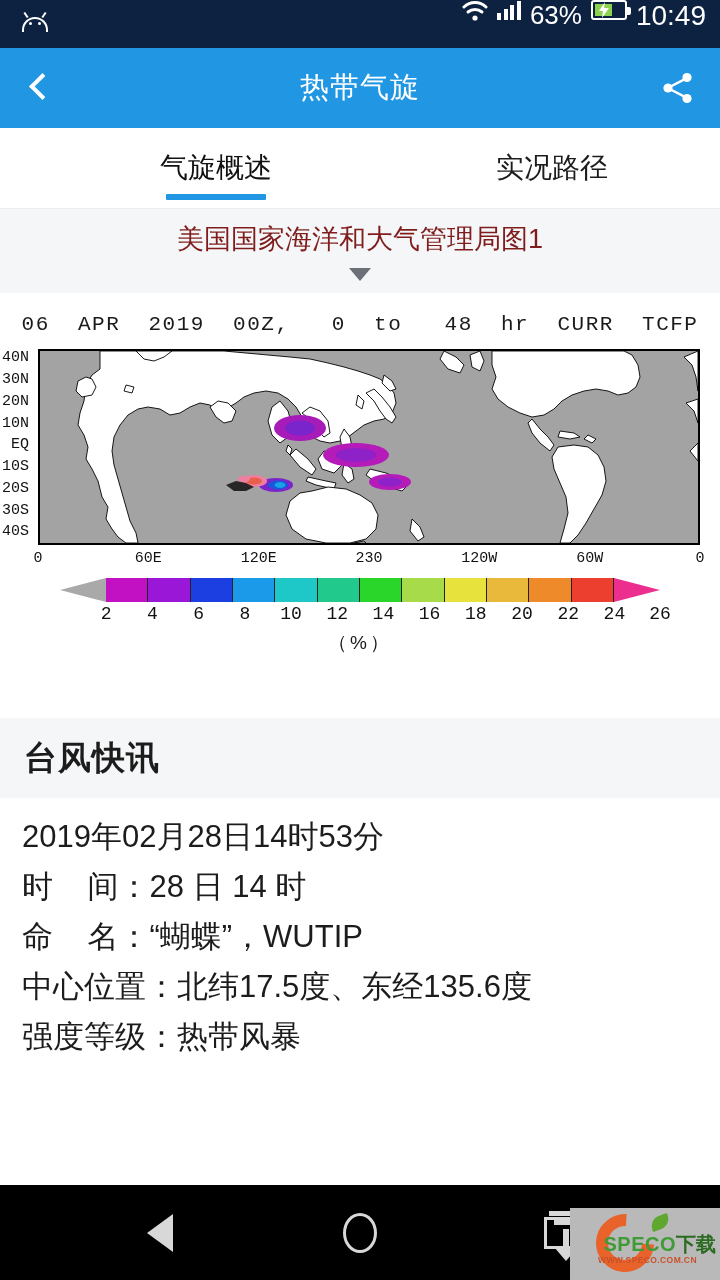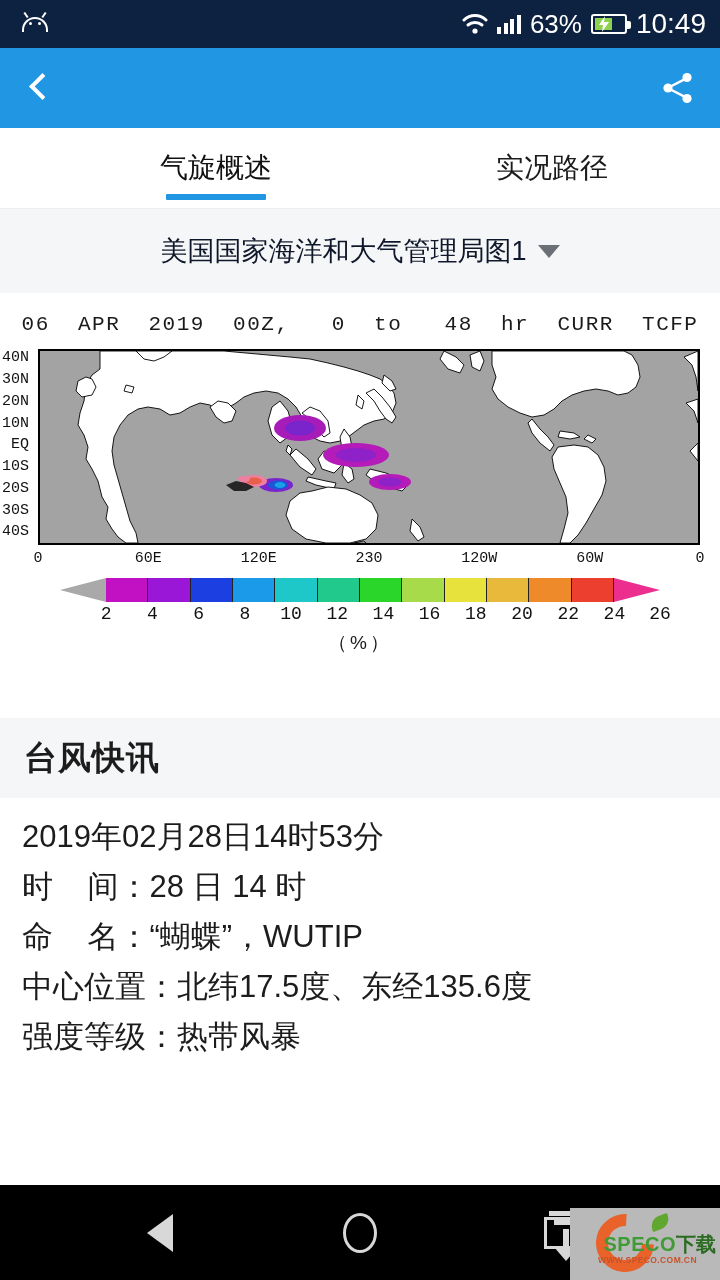--- a/index.html
+++ b/index.html
@@ -22,21 +22,21 @@
     border-radius:13px 13px 0 0;box-sizing:border-box;
   }
   .android-ico .eye{position:absolute;top:7px;width:3px;height:3px;background:#ffffff;border-radius:50%;}
   .android-ico .eye.l{left:7px;} .android-ico .eye.r{right:7px;}
   .android-ico .ant{position:absolute;top:-3px;width:2px;height:6px;background:#ffffff;}
   .android-ico .ant.l{left:3px;transform:rotate(-35deg);}
   .android-ico .ant.r{right:3px;transform:rotate(35deg);}
 
   .status-right{
     position:absolute;right:14px;top:0;height:48px;
-    display:flex;align-items:center;gap:9px;
+    display:flex;align-items:flex-start;gap:9px;
   }
   .wifi-ico{width:26px;height:22px;position:relative;}
   .wifi-ico svg{position:absolute;left:0;top:0;}
   .signal-ico{display:flex;align-items:flex-end;gap:2.5px;height:20px;}
   .signal-ico i{width:4px;background:#ffffff;display:block;}
   .signal-ico i:nth-child(1){height:7px;}
   .signal-ico i:nth-child(2){height:11px;}
   .signal-ico i:nth-child(3){height:15px;}
   .signal-ico i:nth-child(4){height:19px;}
   .batt-pct{font-size:26px;letter-spacing:0;}
@@ -92,21 +92,21 @@
     width:100px;height:6px;background:#2196e3;border-radius:1px;
   }
 
   
   .selector-band{
     height:85px;background:#f5f6f8;display:flex;align-items:center;justify-content:center;
     border-top:1px solid #eceef1;
   }
   .selector{
     display:flex;align-items:center;gap:11px;
-    font-size:27px;color:#0f172a;
+    font-size:27px;color:#7f1d1d;flex-direction:column;
   }
   .caret{
     width:0;height:0;border-left:11px solid transparent;border-right:11px solid transparent;
     border-top:13px solid #6b7077;
   }
 
   
   .figure-wrap{
     background:#ffffff;height:425px;position:relative;
   }
@@ -255,20 +255,21 @@
       </div>
     </div>
     <div class="clock">10:49</div>
   </div>
 </div>
 
 <div class="app-bar">
   <div class="back-btn">
     <span class="chev"></span>
   </div>
+  <div class="app-title">热带气旋</div>
   <div class="share-btn">
     <svg width="34" height="34" viewBox="0 0 34 34">
       <circle cx="26" cy="6.5" r="4.6" fill="#ffffff"></circle>
       <circle cx="7" cy="17" r="4.6" fill="#ffffff"></circle>
       <circle cx="26" cy="27.5" r="4.6" fill="#ffffff"></circle>
       <line x1="23" y1="8.6" x2="10" y2="15.2" stroke="#ffffff" stroke-width="2.4"></line>
       <line x1="10" y1="18.8" x2="23" y2="25.4" stroke="#ffffff" stroke-width="2.4"></line>
     </svg>
   </div>
 </div>

